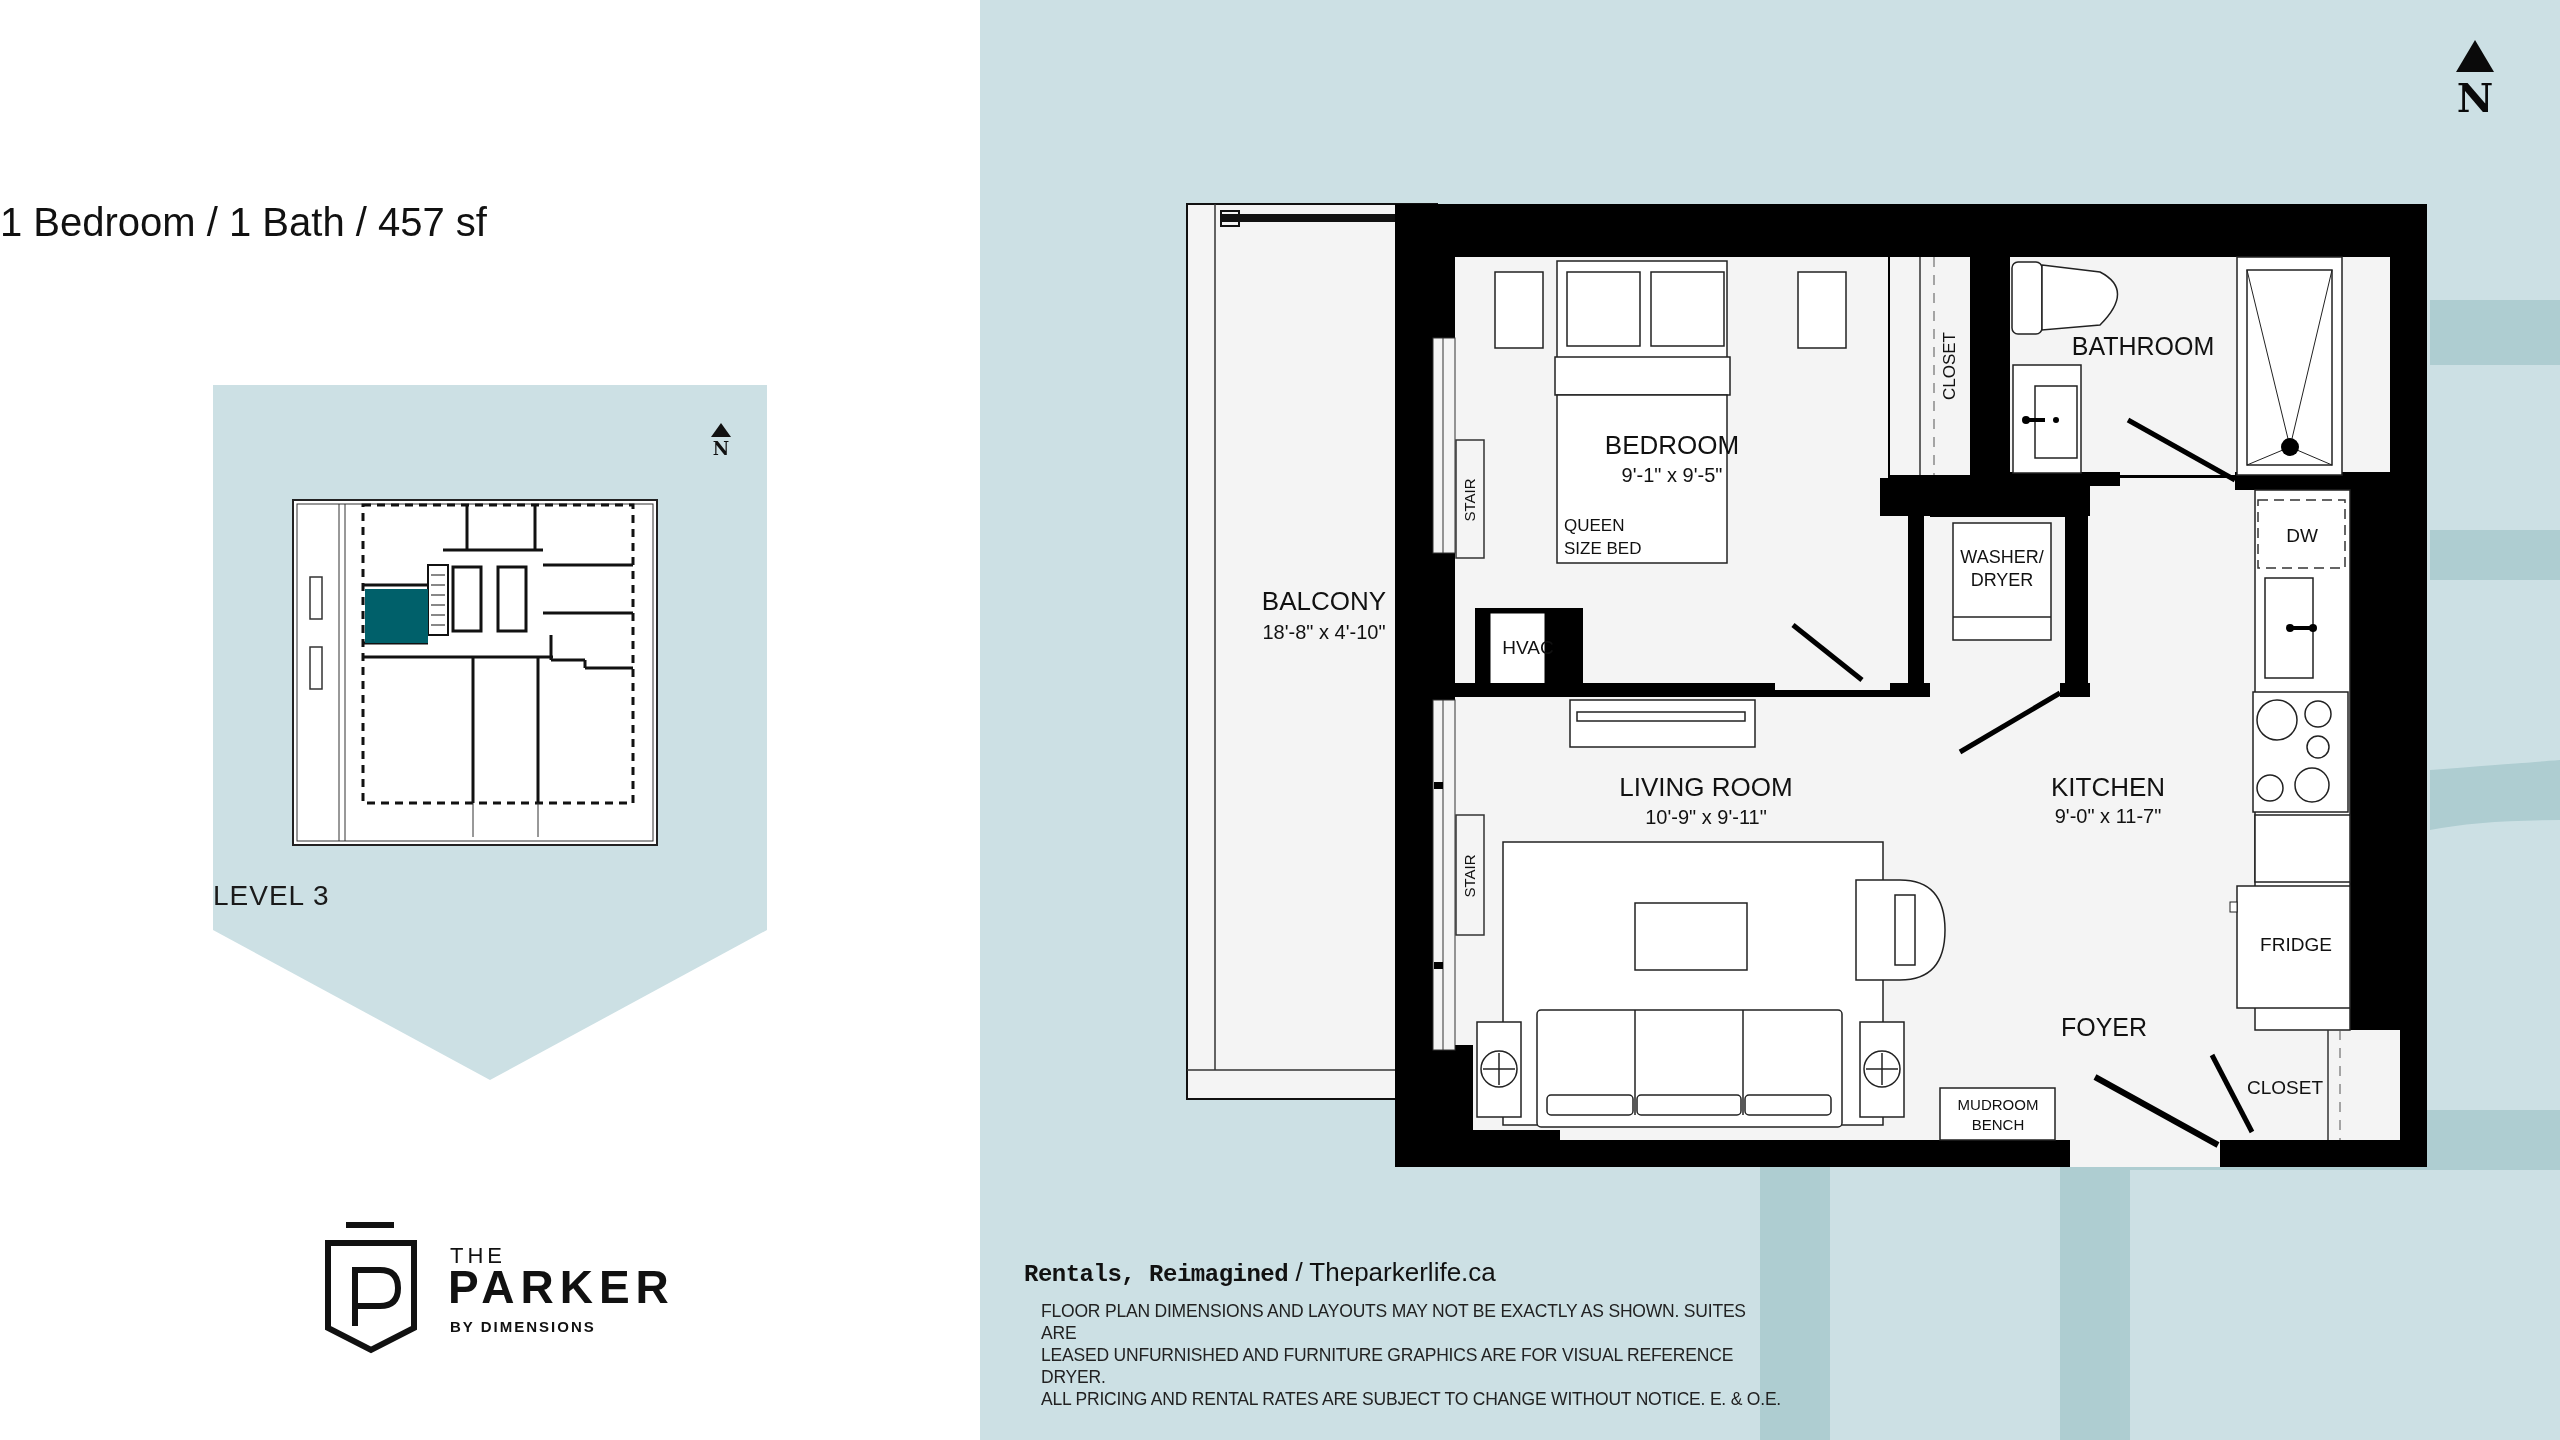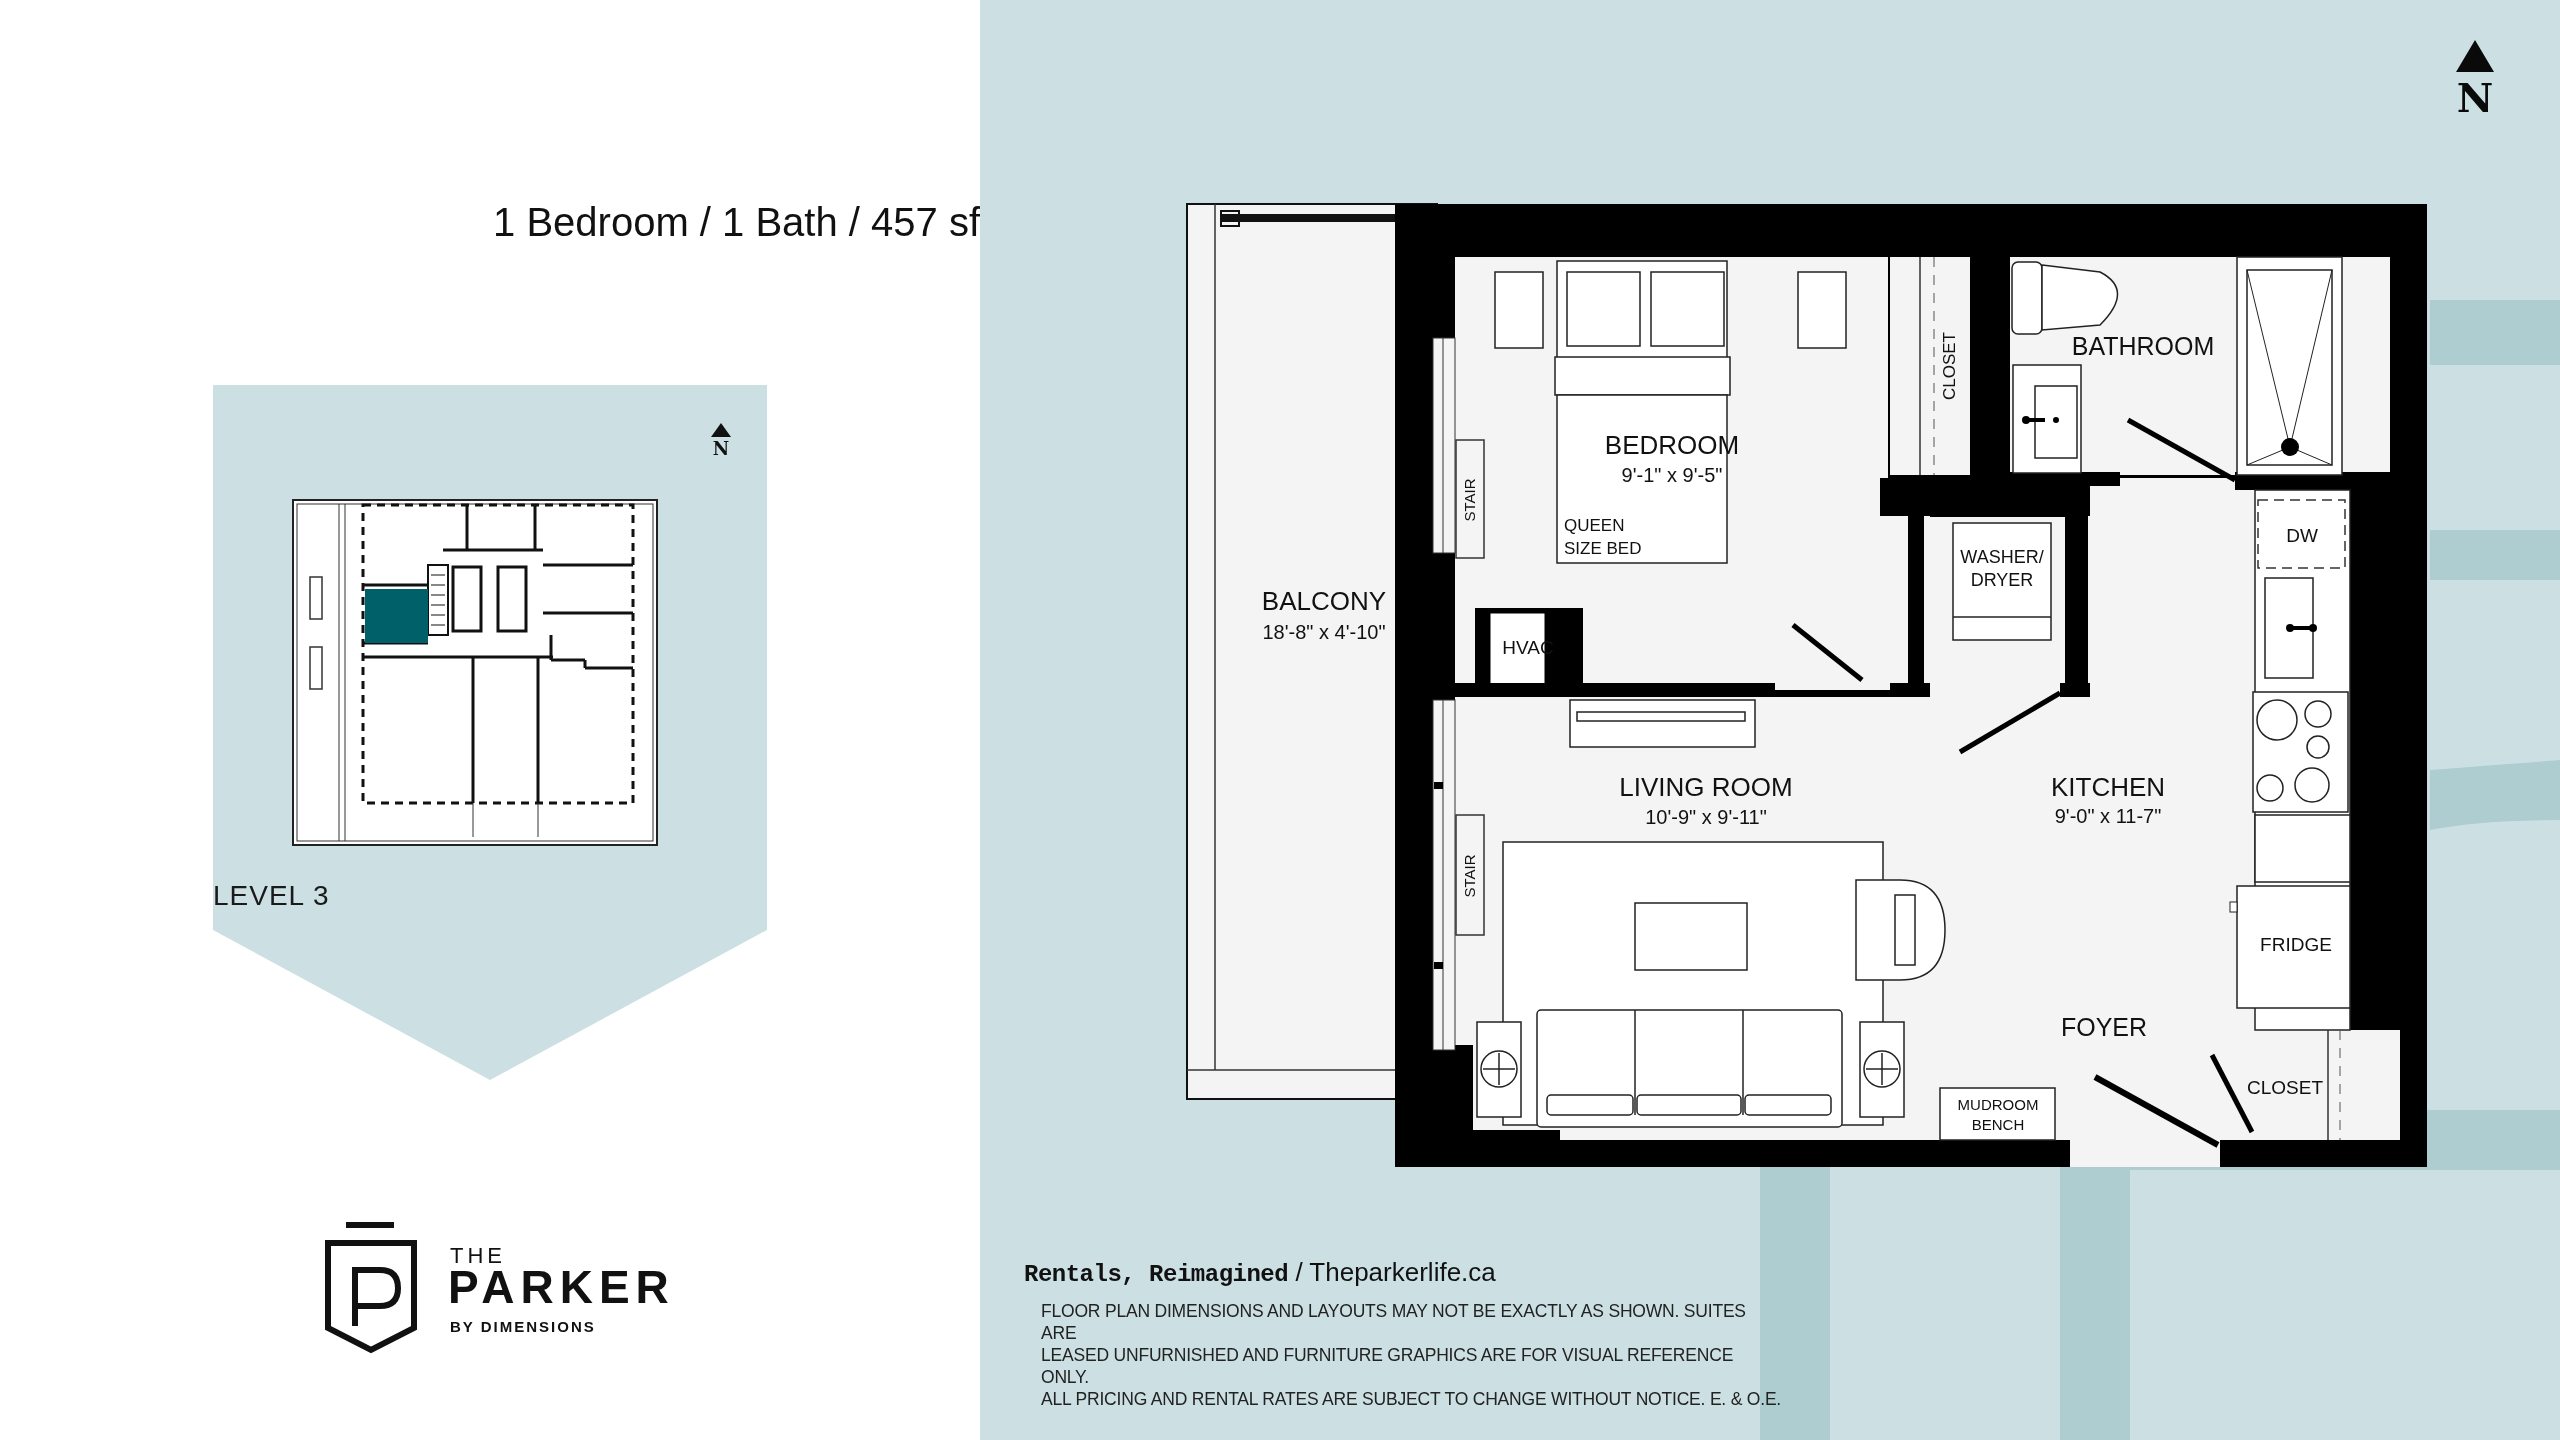--- a/index.html
+++ b/index.html
@@ -1,20 +1,20 @@
 <!DOCTYPE html>
 <html><head>
 <meta charset="utf-8">
 <style>
   html, body { margin: 0; padding: 0; }
   body { width: 2560px; height: 1440px; position: relative; overflow: hidden; background: #ffffff; font-family: "Liberation Sans", "DejaVu Sans", sans-serif; }
   .left-panel { position: absolute; left: 0; top: 0; width: 980px; height: 1440px; background: #ffffff; }
   .right-panel { position: absolute; left: 980px; top: 0; width: 1580px; height: 1440px; background: #cce0e4; overflow: hidden; }
   .title { position: absolute; left: 0; width: 980px; top: 62px; text-align: center; font-family: "DejaVu Serif", "Liberation Serif", serif; font-weight: bold; font-size: 108px; letter-spacing: 1px; color: #0d0d0d; margin: 0; }
-  .subtitle { position: absolute; left: 0; width: 980px; top: 200px; text-align: right; font-family: "Liberation Sans", sans-serif; font-size: 40px; color: #111; }
+  .subtitle { position: absolute; left: 0; width: 980px; top: 200px; text-align: left; font-family: "Liberation Sans", sans-serif; font-size: 40px; color: #111; }
   .keyplate { position: absolute; left: 213px; top: 385px; width: 554px; height: 695px; }
   .keyplate svg { position: absolute; left: 0; top: 0; }
   .kp-label { position: absolute; left: 0; width: 554px; top: 495px; font-size: 28px; color: #1a1a1a; letter-spacing: 1px; }
   .kp-north { position: absolute; left: 488px; top: 38px; width: 40px; text-align: center; }
   .kp-north .tri { width: 0; height: 0; border-left: 10px solid transparent; border-right: 10px solid transparent; border-bottom: 14px solid #111; margin: 0 auto 2px; }
   .kp-north .n { font-family: "DejaVu Serif", serif; font-weight: bold; font-size: 18px; color: #111; line-height: 20px; }
   .logo { position: absolute; left: 322px; top: 1218px; width: 360px; height: 145px; }
   .logo-the { position: absolute; left: 128px; top: 17px; font-weight: normal; font-size: 22px; letter-spacing: 4px; color: #111; margin-top: 8px; }
   .logo-parker { position: absolute; left: 126px; top: 42px; font-weight: bold; font-size: 46px; letter-spacing: 6px; color: #111; }
   .logo-by { position: absolute; left: 128px; top: 100px; font-weight: bold; font-size: 15px; letter-spacing: 2px; color: #111; }
@@ -112,21 +112,21 @@
     <div class="tri"></div>
     <div class="n">N</div>
   </div>
 
   <div class="footer" style="left:44px;">
     <div class="tagline">
       <span class="serif">Rentals, Reimagined</span><span> / </span><span>Theparkerlife.ca</span>
     </div>
     <div class="disclaimer">
       <div>FLOOR PLAN DIMENSIONS AND LAYOUTS MAY NOT BE EXACTLY AS SHOWN. SUITES ARE</div>
-      <div>LEASED UNFURNISHED AND FURNITURE GRAPHICS ARE FOR VISUAL REFERENCE ONLY.</div>
+      <div>LEASED UNFURNISHED AND FURNITURE GRAPHICS ARE FOR VISUAL REFERENCE DRYER.</div>
       <div>ALL PRICING AND RENTAL RATES ARE SUBJECT TO CHANGE WITHOUT NOTICE. E. &amp; O.E.</div>
     </div>
   </div>
 </div>
 
 <div class="floorplan">
   <svg width="2560" height="1440" viewBox="0 0 2560 1440">
 
     <rect x="1187" y="204" width="250" height="895" fill="#f4f4f4" stroke="#111" stroke-width="2"></rect>
     <line x1="1215" y1="204" x2="1215" y2="1070" stroke="#333" stroke-width="1.5"></line>

